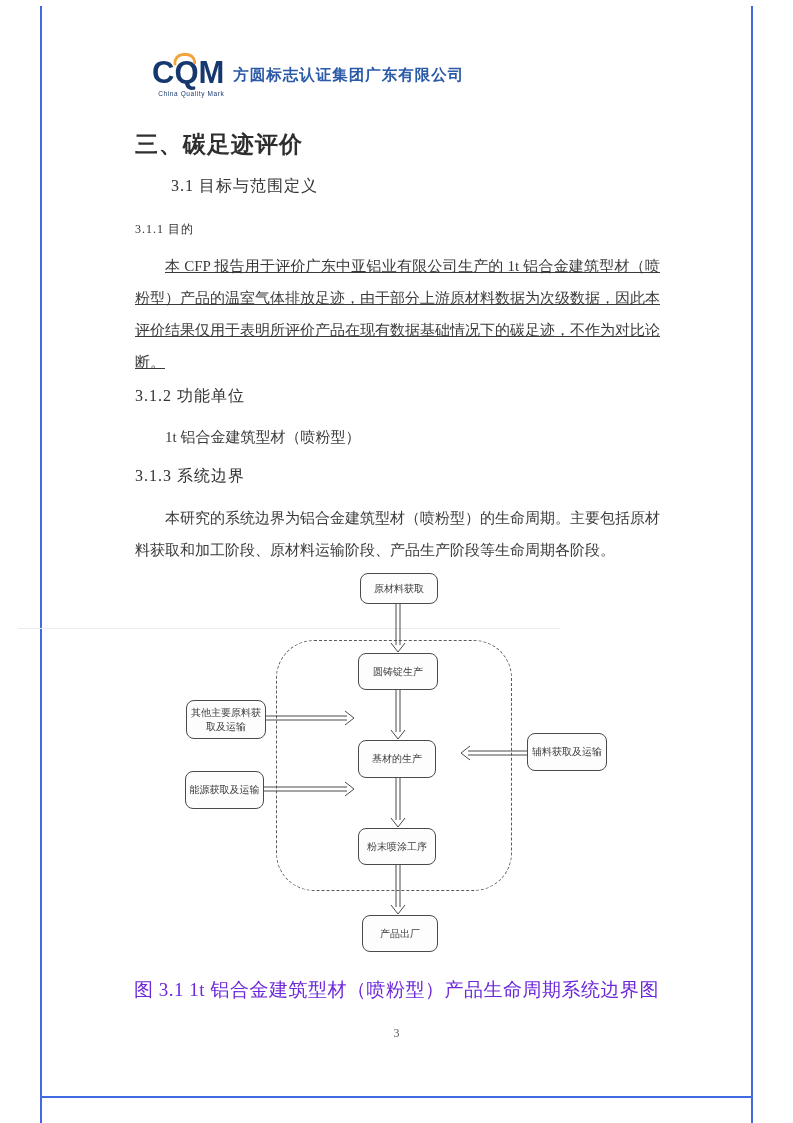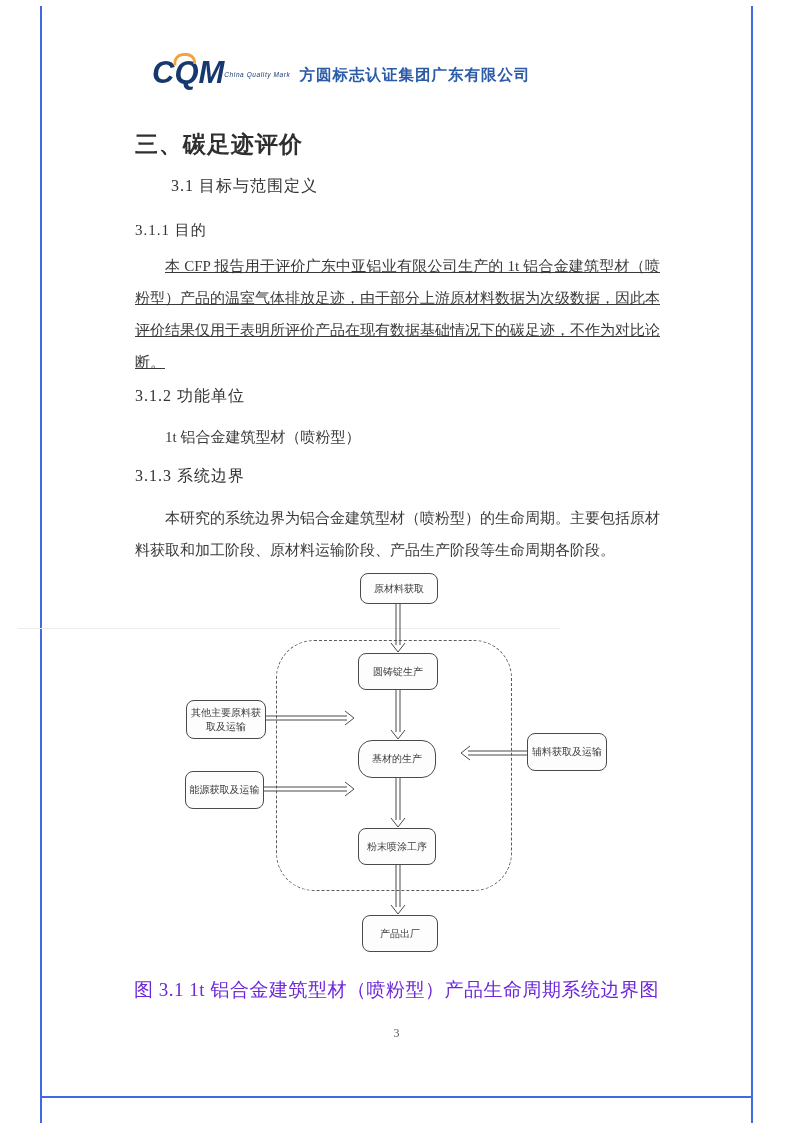--- a/index.html
+++ b/index.html
@@ -13,21 +13,21 @@
   }
   
   .frame-v{position:absolute;top:6px;bottom:0;width:2px;background:#4169e1;}
   .frame-left{left:40px;}
   .frame-right{left:751px;}
   .frame-bottom{position:absolute;left:40px;width:713px;height:2px;top:1096px;background:#4169e1;}
   .artifact-line{position:absolute;left:18px;top:628px;width:542px;height:1px;background:#ececec;}
 
   
   .header{position:absolute;left:152px;top:58px;display:flex;align-items:flex-start;gap:9px;}
-  .logo{position:relative;display:flex;align-items:center;font-style:italic;}
+  .logo{position:relative;display:flex;flex-direction:column;align-items:flex-end;}
   .logo-cqm{
     font-family:"Liberation Sans","DejaVu Sans",sans-serif;
     font-weight:bold;font-size:31px;line-height:30px;color:#17386e;letter-spacing:0px;
   }
   .logo-arc{
     position:absolute;left:21px;top:-5px;width:17px;height:9px;
     border:3px solid #f2a33c;border-bottom:none;border-radius:10px 10px 0 0;
     transform:rotate(-4deg);
   }
   .logo-sub{
@@ -37,38 +37,38 @@
   .company-name{
     font-family:"Liberation Sans","DejaVu Sans",sans-serif;
     font-weight:bold;font-size:15.5px;color:#2b5aa7;letter-spacing:1px;
     margin-top:7px;
   }
 
   
   .abs{position:absolute;}
   .h1{left:135px;top:129px;font-size:23px;font-weight:bold;color:#2f2f2f;letter-spacing:1px;}
   .h2{left:135px;top:176px;font-size:16px;color:#333;letter-spacing:1px;margin-left:36px;}
-  .h3a{left:135px;top:221px;font-size:15px;color:#333;letter-spacing:1px;}
+  .h3a{left:135px;top:221px;font-size:12px;color:#333;letter-spacing:1px;}
   .para1{left:135px;top:250px;width:525px;font-size:15px;line-height:32px;text-align:justify;text-indent:2em;color:#3a3a3a;text-decoration:underline;}
   .h3b{left:135px;top:386px;font-size:16px;color:#333;letter-spacing:1px;}
   .fu{left:135px;top:428px;width:525px;font-size:15px;text-indent:2em;color:#3a3a3a;}
   .h3c{left:135px;top:466px;font-size:16px;color:#333;letter-spacing:1px;}
   .para2{left:135px;top:502px;width:525px;font-size:15px;line-height:32px;text-align:justify;text-indent:2em;color:#3a3a3a;}
 
   
   .flowchart{position:absolute;left:0;top:565px;width:793px;height:400px;}
   .node{
     position:absolute;border:1px solid #4a4a4a;border-radius:8px;background:#fdfdfd;
     display:flex;align-items:center;justify-content:center;text-align:center;
     font-size:10px;line-height:1.35;color:#3d3d3d;padding:1px;box-sizing:border-box;
   }
   .n-raw{left:360px;top:8px;width:78px;height:31px;}
   .n-ingot{left:358px;top:88px;width:80px;height:37px;}
   .n-other{left:186px;top:135px;width:80px;height:39px;}
-  .n-base{left:358px;top:175px;width:78px;height:38px;border-radius:14px;}
+  .n-base{left:358px;top:175px;width:78px;height:38px;}
   .n-energy{left:185px;top:206px;width:79px;height:38px;}
   .n-aux{left:527px;top:168px;width:80px;height:38px;}
   .n-powder{left:358px;top:263px;width:78px;height:37px;}
   .n-product{left:362px;top:350px;width:76px;height:37px;}
   .boundary{
     position:absolute;left:276px;top:75px;width:234px;height:249px;
     border:1px dashed #5a5a5a;border-radius:38px;
   }
   .arrows{position:absolute;left:0;top:0;}
 

